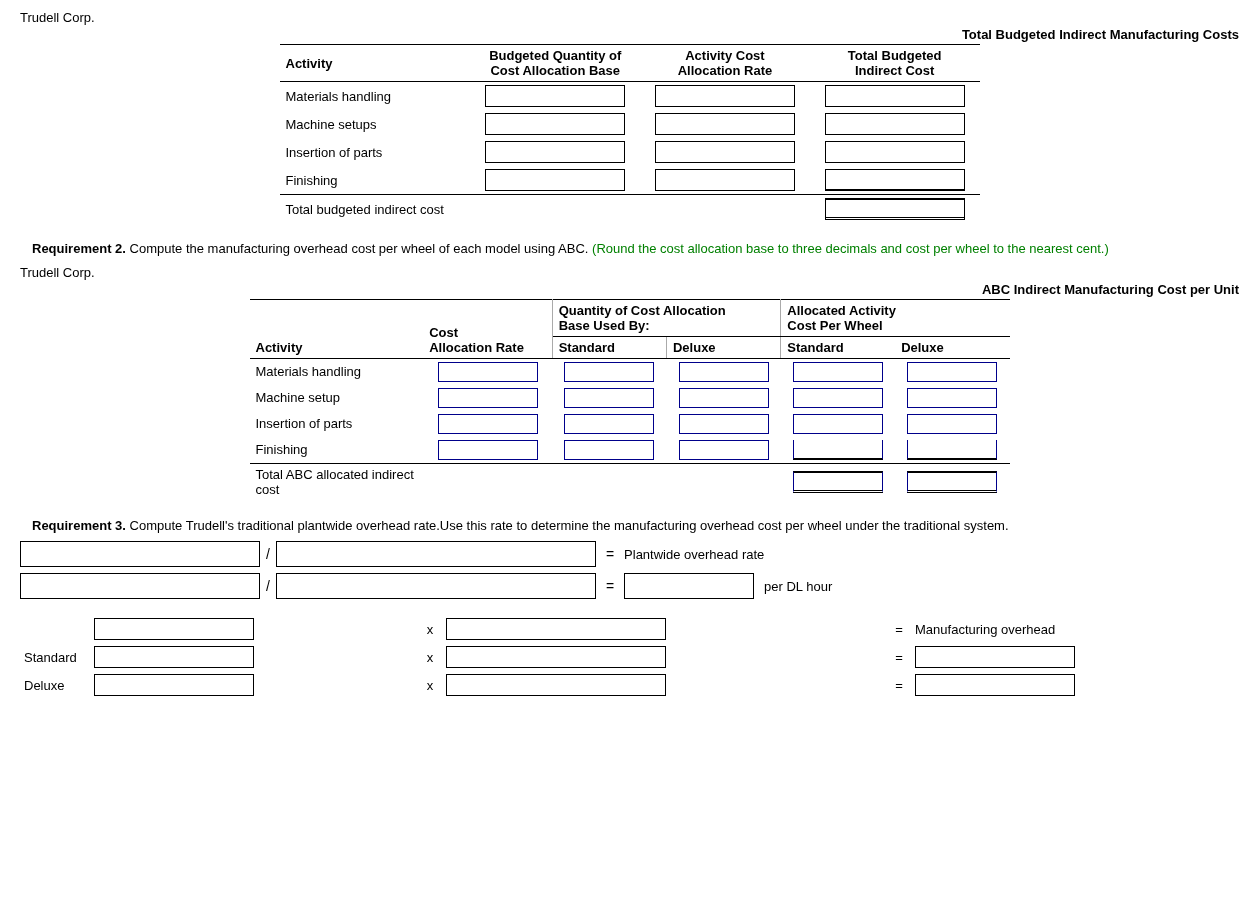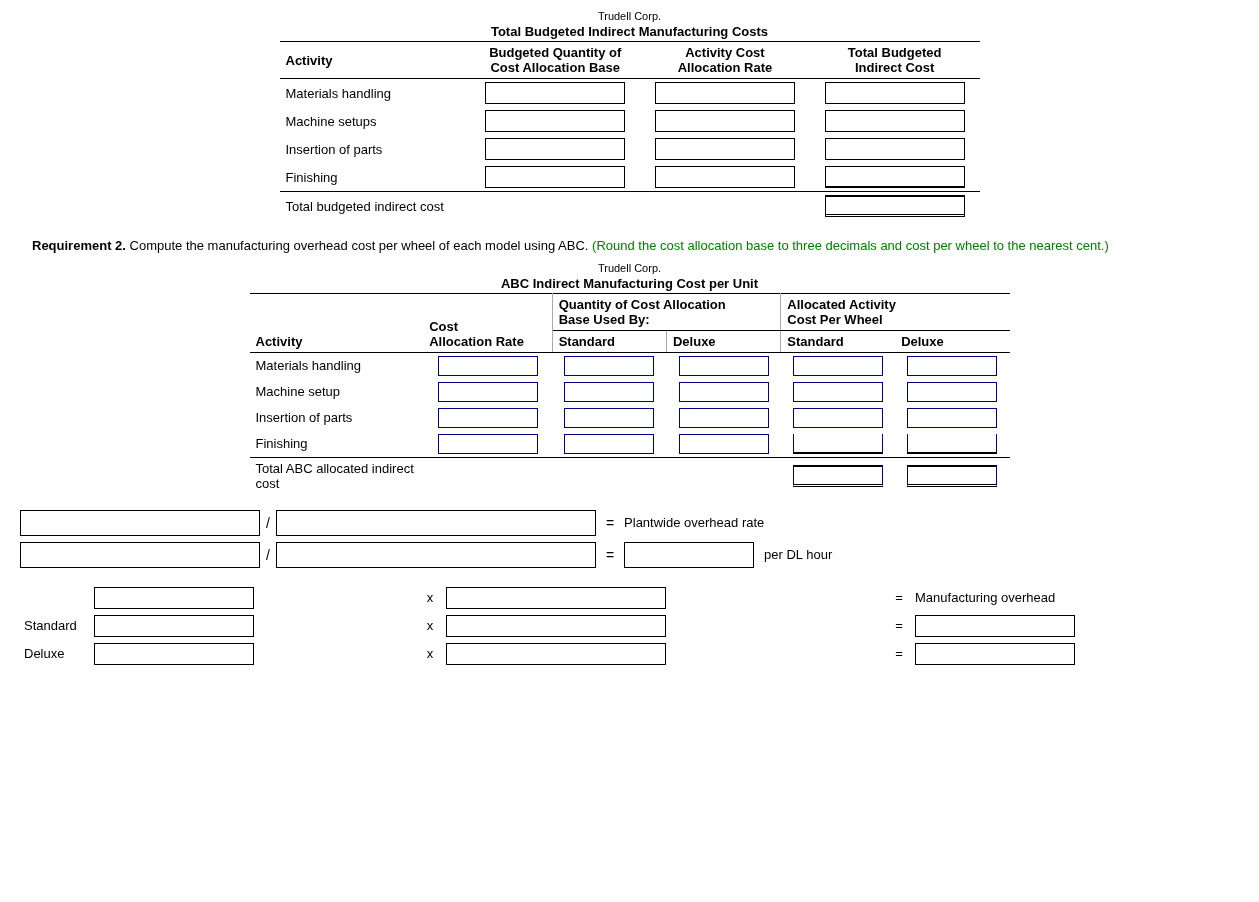--- a/index.html
+++ b/index.html
@@ -55,22 +55,22 @@
     }
 
     
     .mfg-table { margin: 8px 0; }
     .mfg-table td { padding: 3px 4px; vertical-align: middle; }
     .mfg-table input[type=text] {
       height: 22px; border: 1px solid #000; outline: none; font-size: 12px;
       padding: 2px 4px; background: #fff;
     }
 
-    .title-line { font-weight: bold; text-align: center; margin-bottom: 2px; }
-    .corp-name { text-align: center; font-size: 11px; margin-bottom: 2px; }
+    .title-line { font-weight: bold; text-align: right; margin-bottom: 2px; }
+    .corp-name { text-align: left; font-size: 13px; margin-bottom: 2px; }
   </style>
 </head>
 <body>
 
 <div class="section">
   <div class="corp-name">Trudell Corp.</div>
   <div class="title-line">Total Budgeted Indirect Manufacturing Costs</div>
 
   <table class="tbl1">
     <thead>
@@ -208,20 +208,24 @@
         </td>
         <td style="text-align:center; padding-top:4px;">
           <input type="text" class="double-border" style="width: 90px; height: 22px; border-width: 2px 1px 3px; border-style: solid solid double; border-color: rgb(0, 0, 0) rgb(0, 0, 139);">
         </td>
       </tr>
     </tbody>
   </table>
 </div>
 
 <div class="req-text section">
+  <div style="margin-bottom:6px;">
+    <span class="bold">Requirement 3.</span>
+    <span> Compute Trudell's traditional plantwide overhead rate.Use this rate to determine the manufacturing overhead cost per wheel under the traditional system.</span>
+  </div>
 </div>
 
 <div class="section">
   <div class="formula-row">
     <input type="text" style="width: 240px; height: 26px;">
     <span style="font-size:14px;">/</span>
     <input type="text" style="width: 320px; height: 26px;">
     <span style="font-size:14px; margin: 0 4px;">=</span>
     <span>Plantwide overhead rate</span>
   </div>

